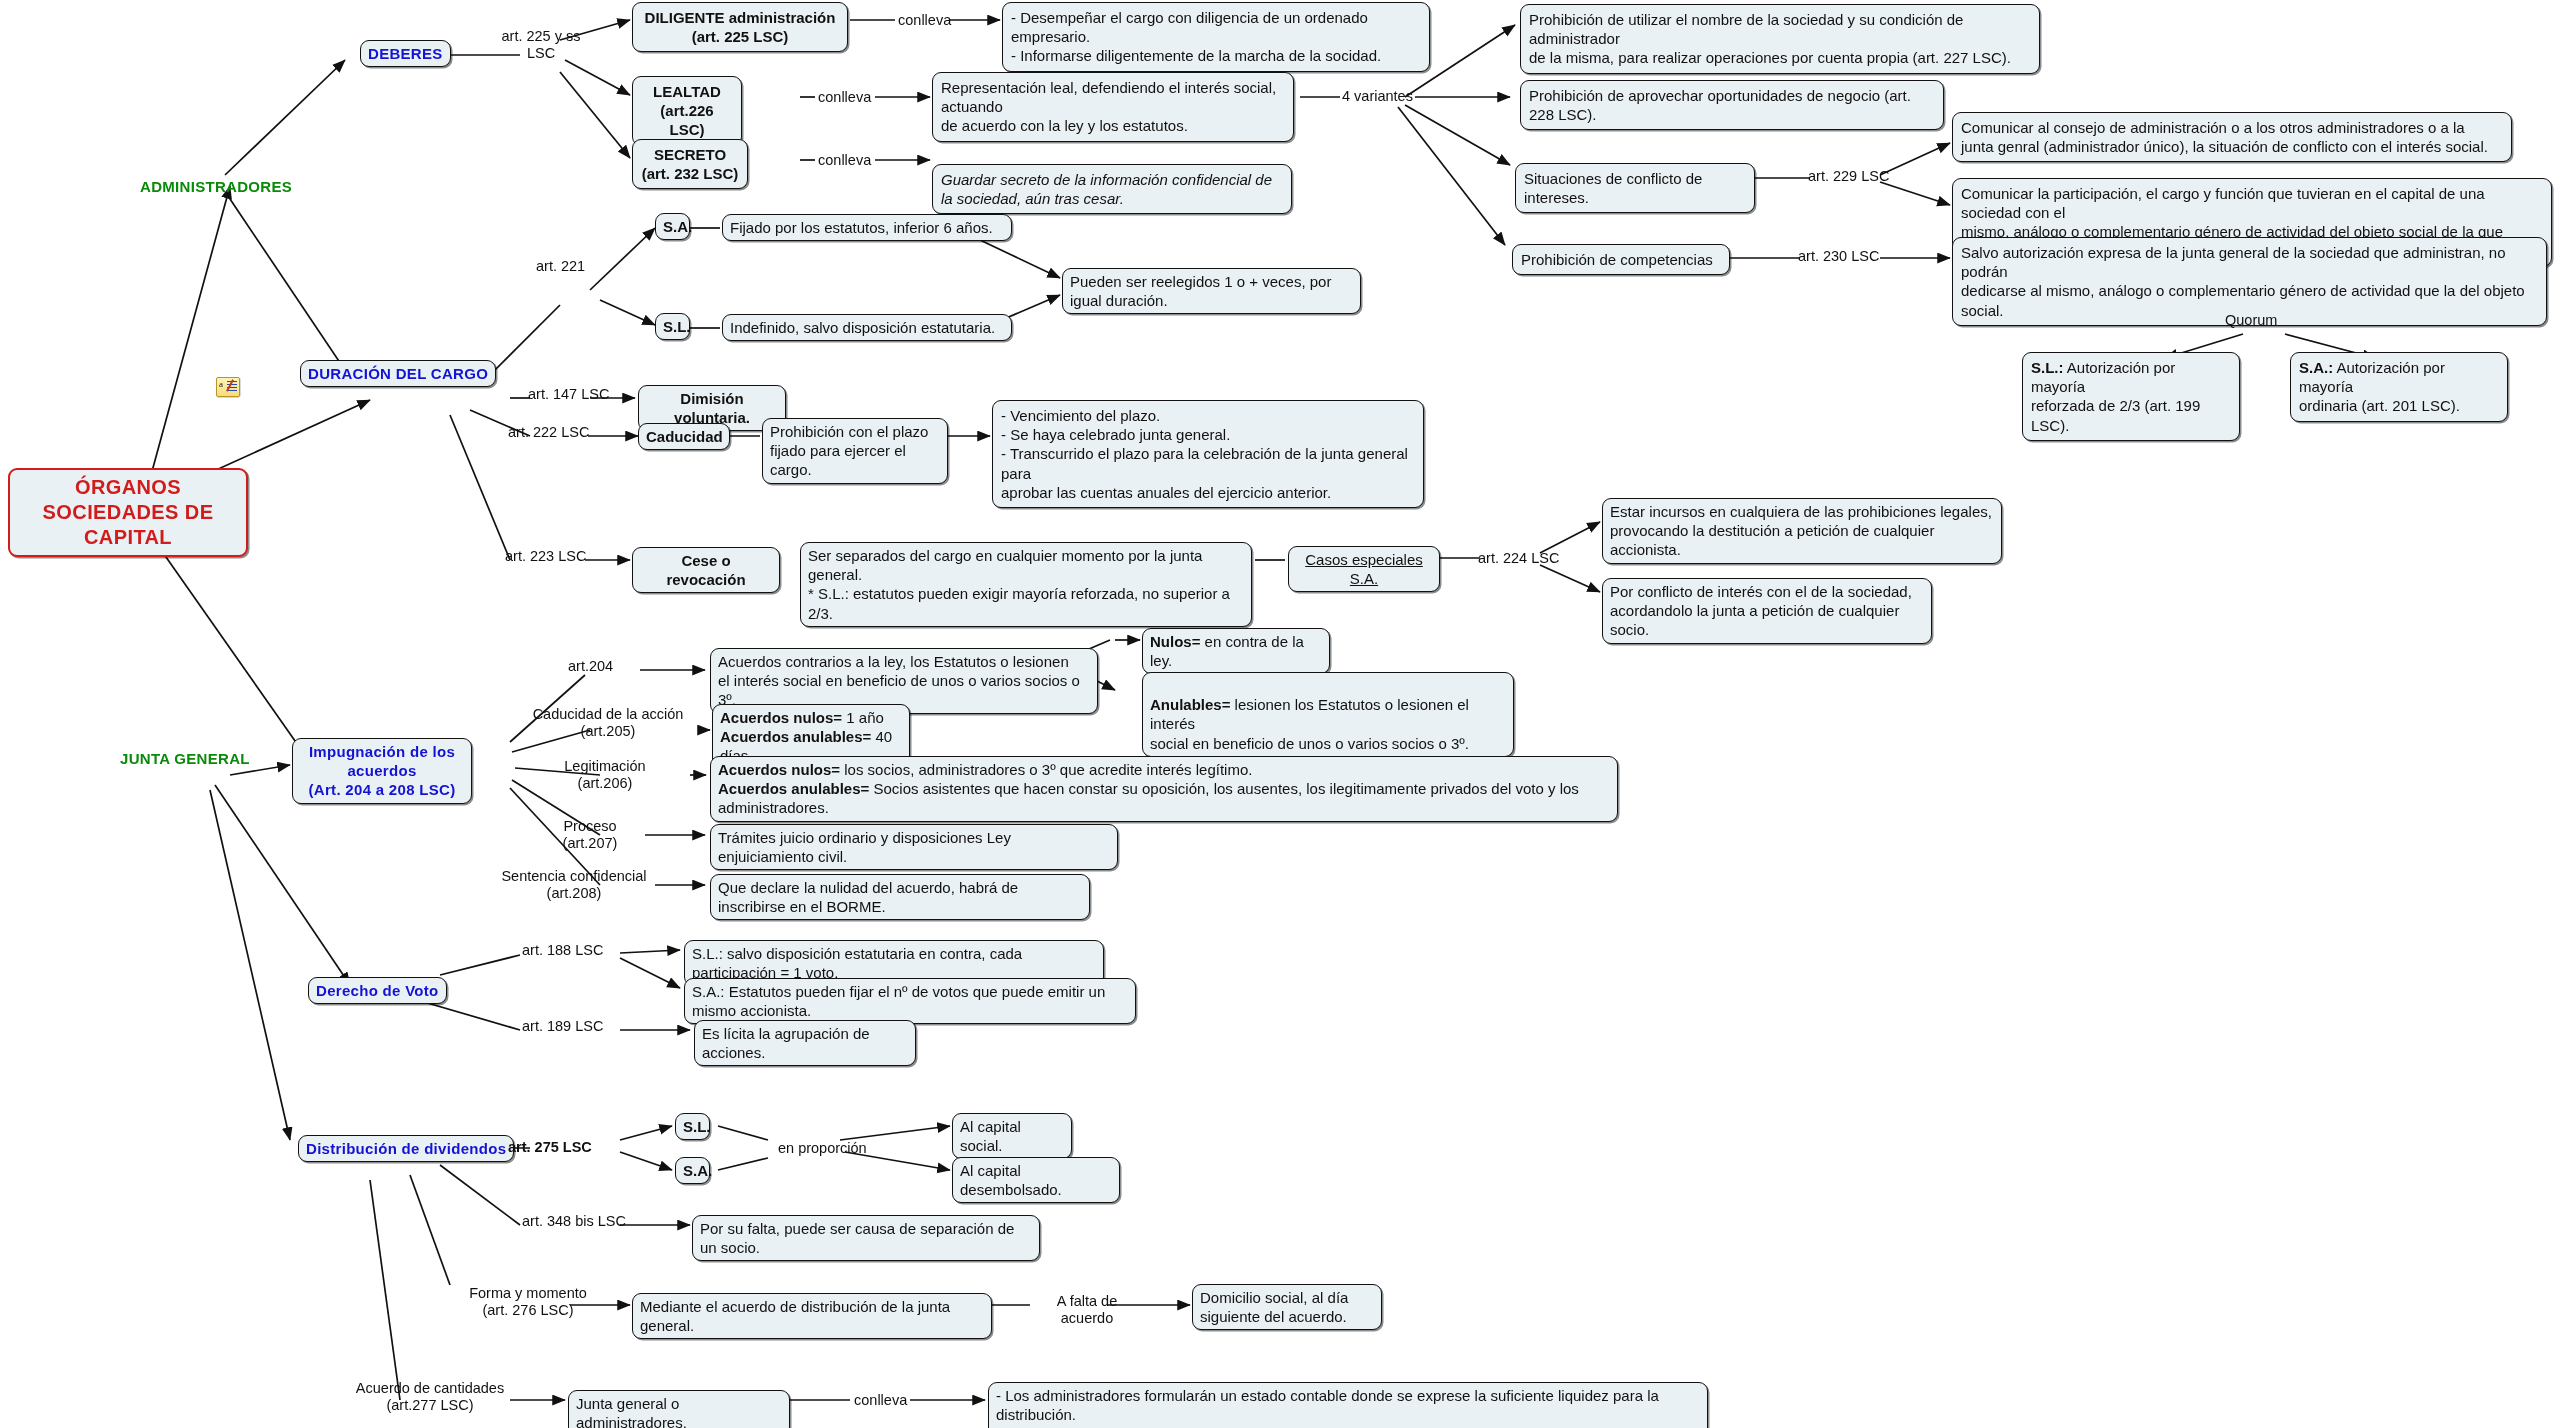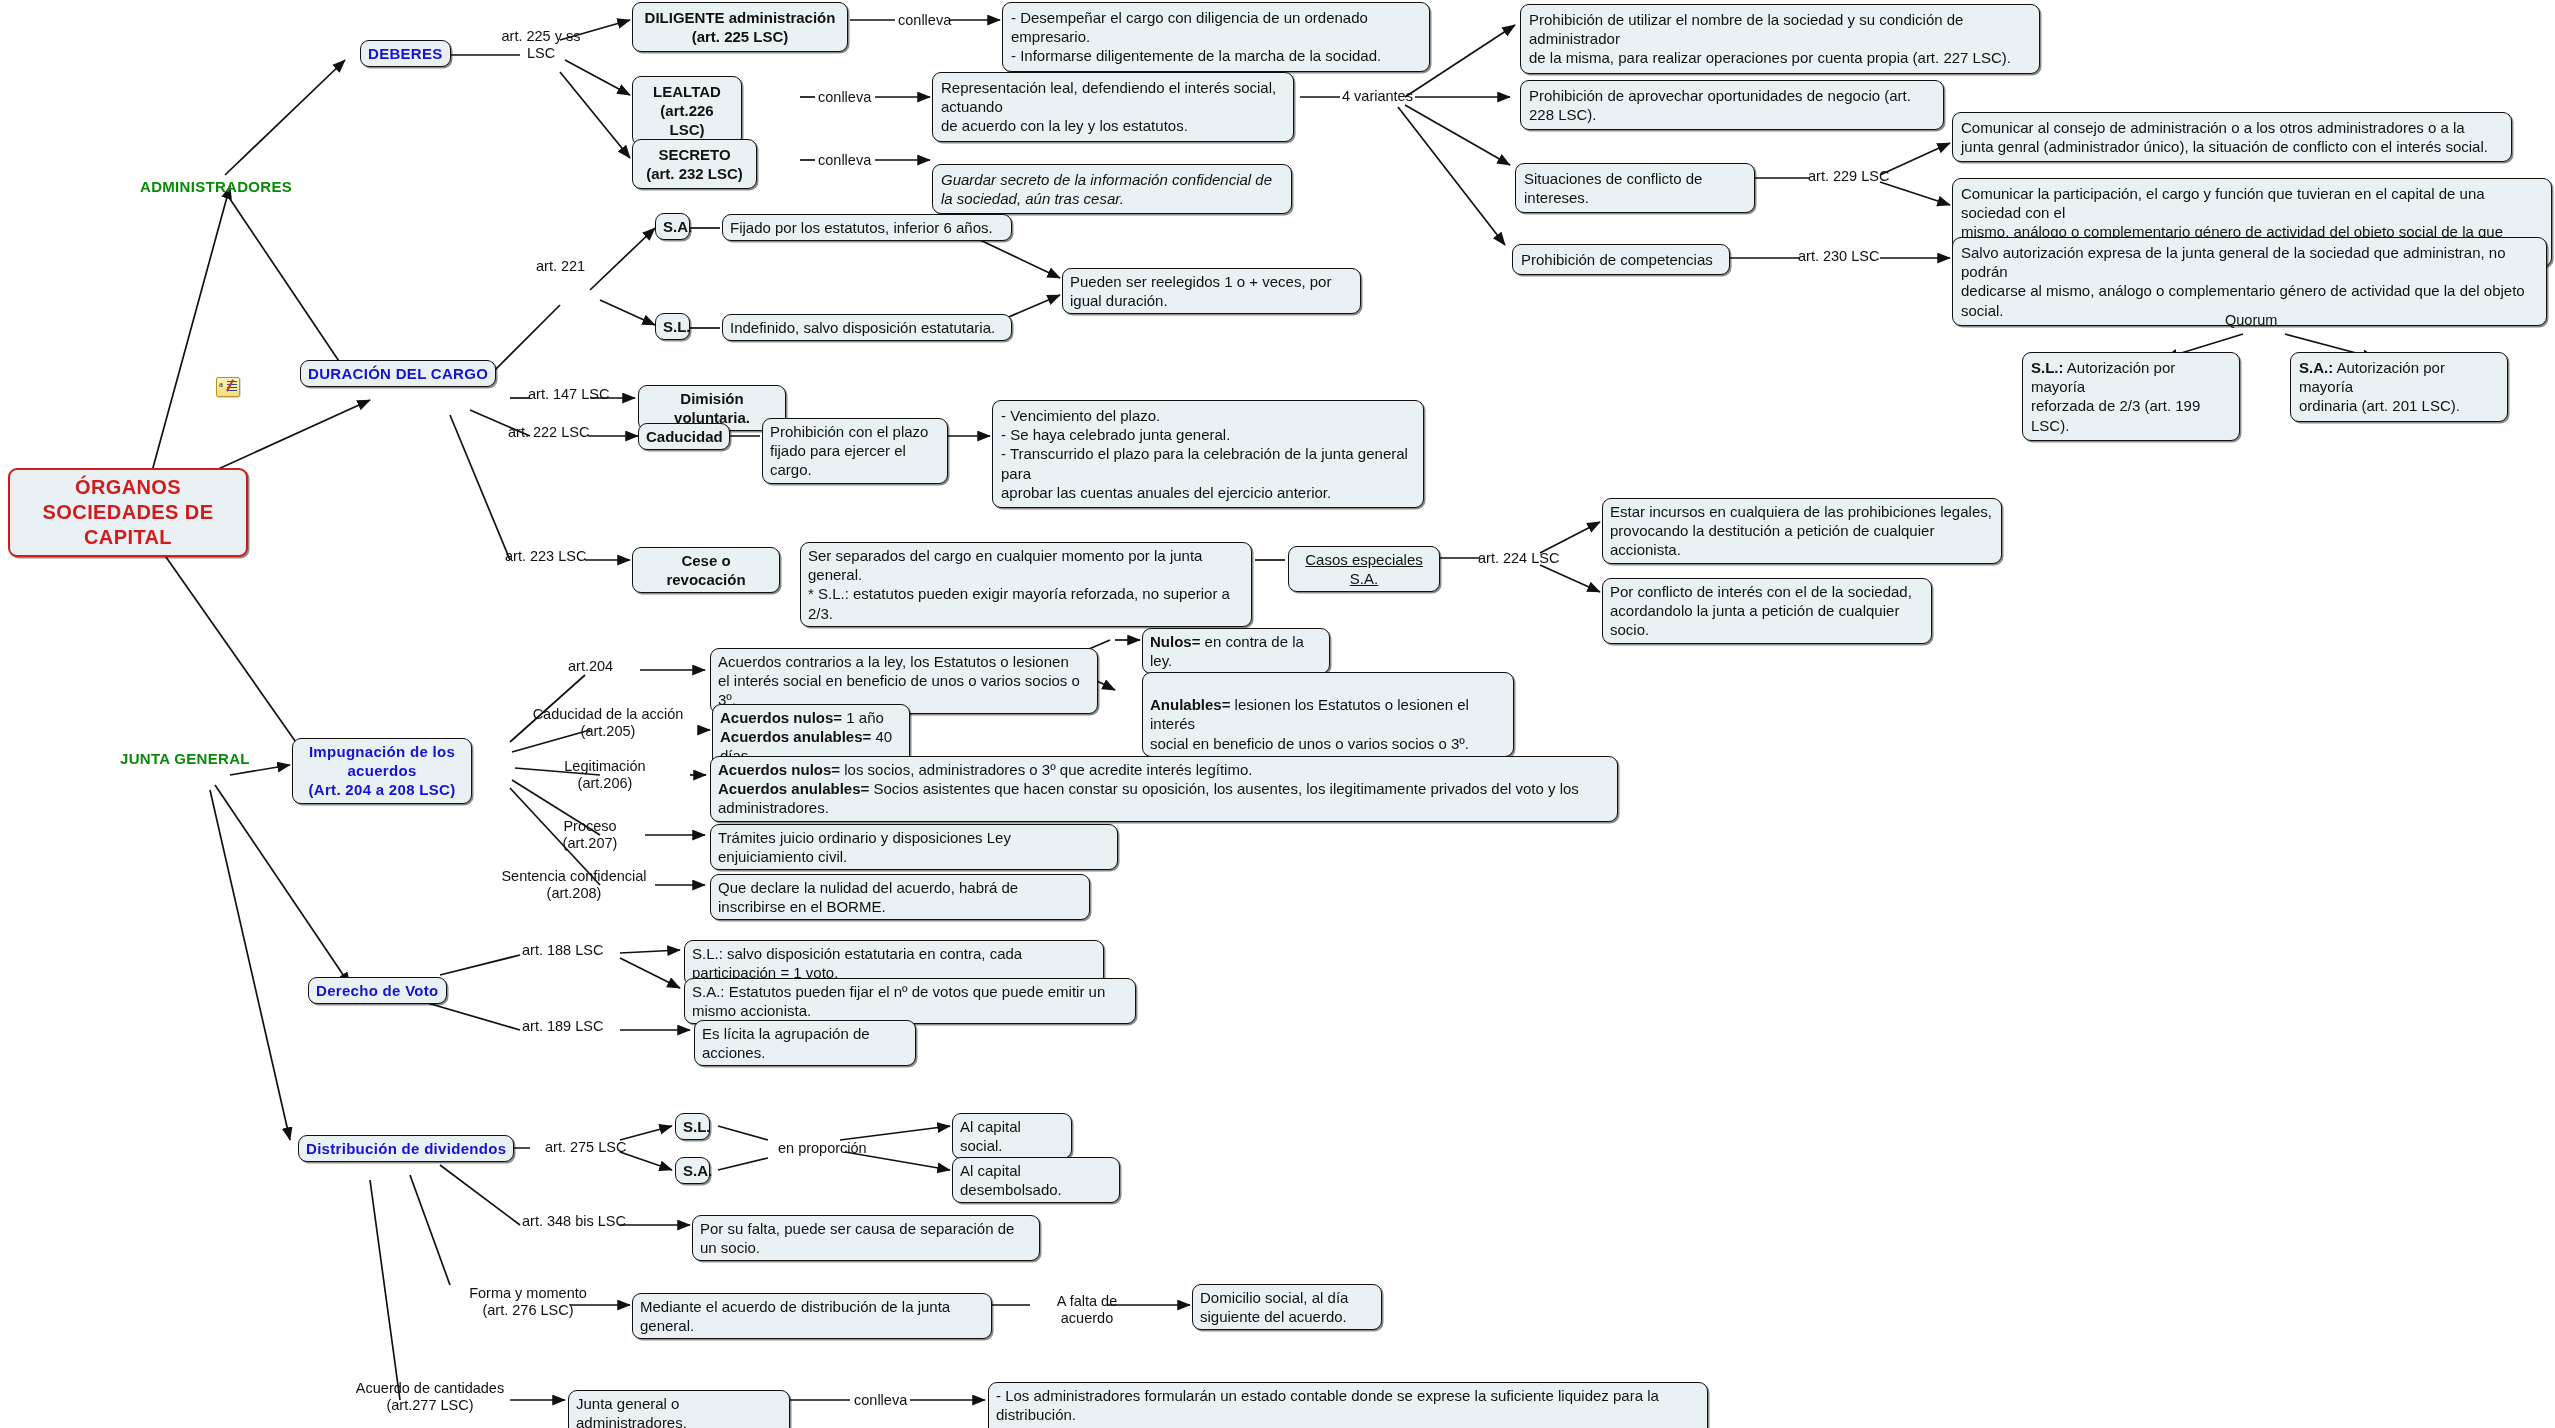--- a/index.html
+++ b/index.html
@@ -176,21 +176,21 @@
   <div class="label" style="left:898px;top:12px;">conlleva</div>
   <div class="node" style="left:1002px;top:2px;width:428px;white-space:pre-line;">- Desempeñar el cargo con diligencia de un ordenado empresario.
 - Informarse diligentemente de la marcha de la socidad.</div>
 
   <div class="node bold" style="left:632px;top:76px;width:110px;white-space:pre-line;">LEALTAD
 (art.226 LSC)</div>
   <div class="label" style="left:818px;top:89px;">conlleva</div>
   <div class="node" style="left:932px;top:72px;width:362px;white-space:pre-line;">Representación leal, defendiendo el interés social, actuando
 de acuerdo con la ley y los estatutos.</div>
 
-  <div class="node bold" style="left:632px;top:139px;width:125px;white-space:pre-line;">SECRETO
+  <div class="node bold" style="left:632px;top:139px;width:116px;white-space:pre-line;">SECRETO
 (art. 232 LSC)</div>
   <div class="label" style="left:818px;top:152px;">conlleva</div>
   <div class="node" style="left:932px;top:164px;width:360px;white-space:pre-line;font-style:italic;">Guardar secreto de la información confidencial de la sociedad, aún tras cesar.</div>
 
   <div class="label" style="left:1342px;top:88px;">4 variantes</div>
 
   <div class="node" style="left:1520px;top:4px;width:520px;white-space:pre-line;">Prohibición de utilizar el nombre de la sociedad y su condición de administrador
 de la misma, para realizar operaciones por cuenta propia (art. 227 LSC).</div>
   <div class="node" style="left:1520px;top:80px;width:424px;">Prohibición de aprovechar oportunidades de negocio (art. 228 LSC).</div>
 
@@ -287,21 +287,21 @@
   <div class="node tight" style="left:710px;top:874px;width:380px;">Que declare la nulidad del acuerdo, habrá de inscribirse en el BORME.</div>
 
   <div class="node blue tight" style="left:308px;top:977px;">Derecho de Voto</div>
   <div class="label" style="left:522px;top:942px;">art. 188 LSC</div>
   <div class="node tight" style="left:684px;top:940px;width:420px;">S.L.: salvo disposición estatutaria en contra, cada participación = 1 voto.</div>
   <div class="node tight" style="left:684px;top:978px;width:452px;">S.A.: Estatutos pueden fijar el nº de votos que puede emitir un mismo accionista.</div>
   <div class="label" style="left:522px;top:1018px;">art. 189 LSC</div>
   <div class="node tight" style="left:694px;top:1020px;width:222px;">Es lícita la agrupación de acciones.</div>
 
   <div class="node blue tight" style="left:298px;top:1135px;">Distribución de dividendos</div>
-  <div class="label" style="left:545px;top:1139px;">art. 275 LSC</div>
+  <div class="label" style="left:508px;top:1139px;font-weight:bold;">art. 275 LSC</div>
   <div class="node bold tight" style="left:675px;top:1113px;width:35px;">S.L.</div>
   <div class="node bold tight" style="left:675px;top:1157px;width:35px;">S.A.</div>
   <div class="label" style="left:778px;top:1140px;">en proporción</div>
   <div class="node tight" style="left:952px;top:1113px;width:120px;">Al capital social.</div>
   <div class="node tight" style="left:952px;top:1157px;width:168px;">Al capital desembolsado.</div>
 
   <div class="label" style="left:522px;top:1213px;">art. 348 bis LSC</div>
   <div class="node tight" style="left:692px;top:1215px;width:348px;">Por su falta, puede ser causa de separación de un socio.</div>
 
   <div class="label ctr" style="left:438px;top:1285px;width:180px;">Forma y momento

